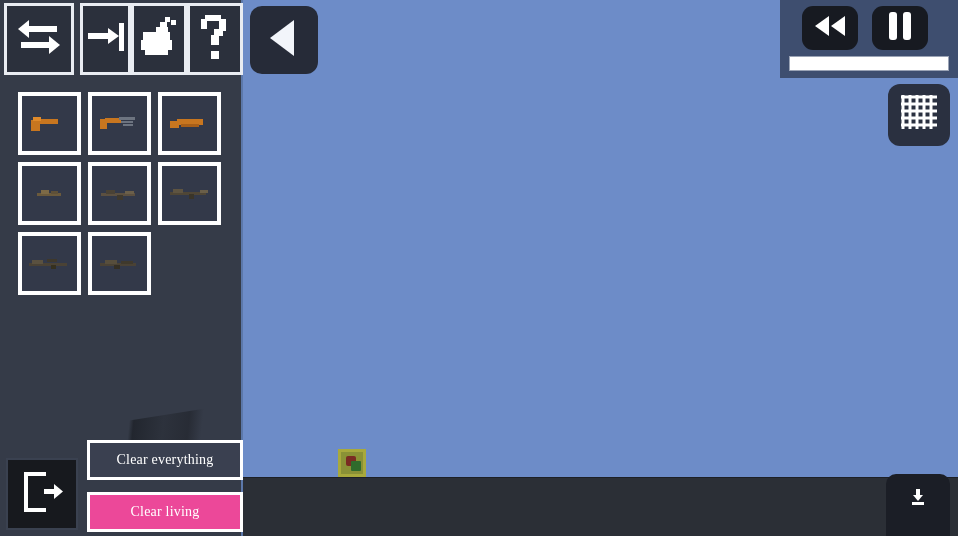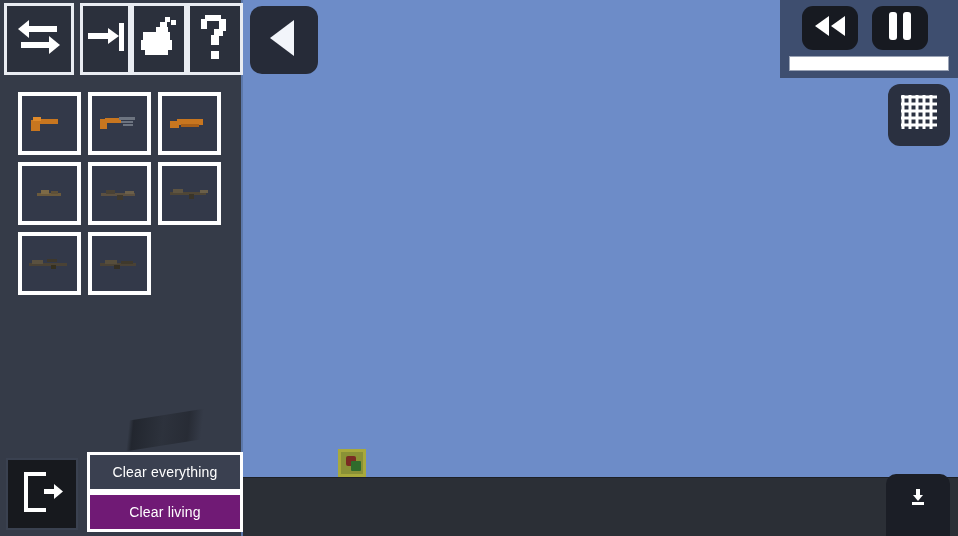--- a/index.html
+++ b/index.html
@@ -161,37 +161,38 @@
   }
 
   
   #clear-buttons {
     position: absolute;
     left: 87px;
     bottom: 4px;
     width: 156px;
     display: flex;
     flex-direction: column;
-    gap: 0;
+    gap: 12px;
+    font-family: Liberation Serif, serif;
   }
   .clear-btn {
     height: 40px;
     background: #3a4050;
     border: 3px solid #ffffff;
     box-sizing: border-box;
     color: #ffffff;
     font-size: 14px;
     display: flex;
     align-items: center;
     justify-content: center;
     cursor: pointer;
     letter-spacing: 0.2px;
   }
   .clear-btn.secondary {
-    background: #701a75;
+    background: #ec4899;
     border-color: #ffffff;
   }
 
   
   #back-btn {
     position: absolute;
     left: 250px;
     top: 6px;
     width: 68px;
     height: 68px;

